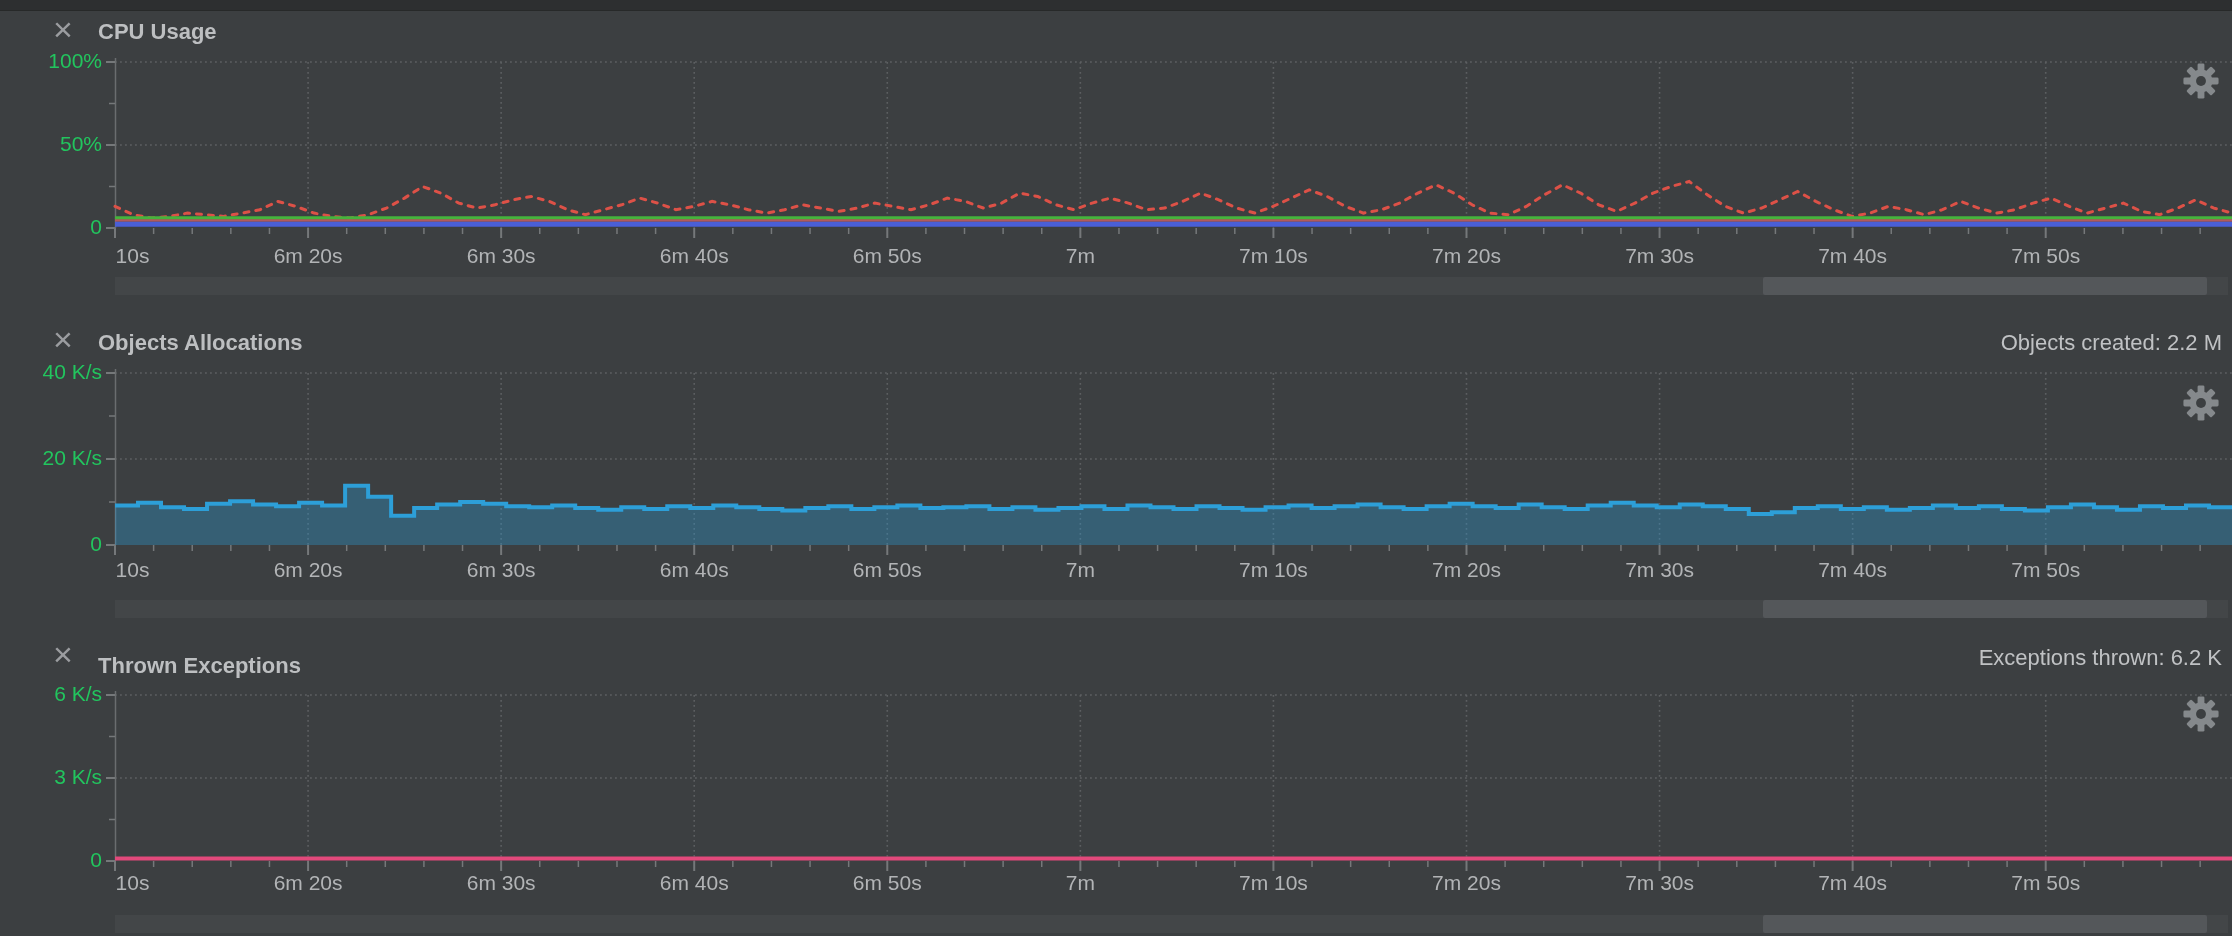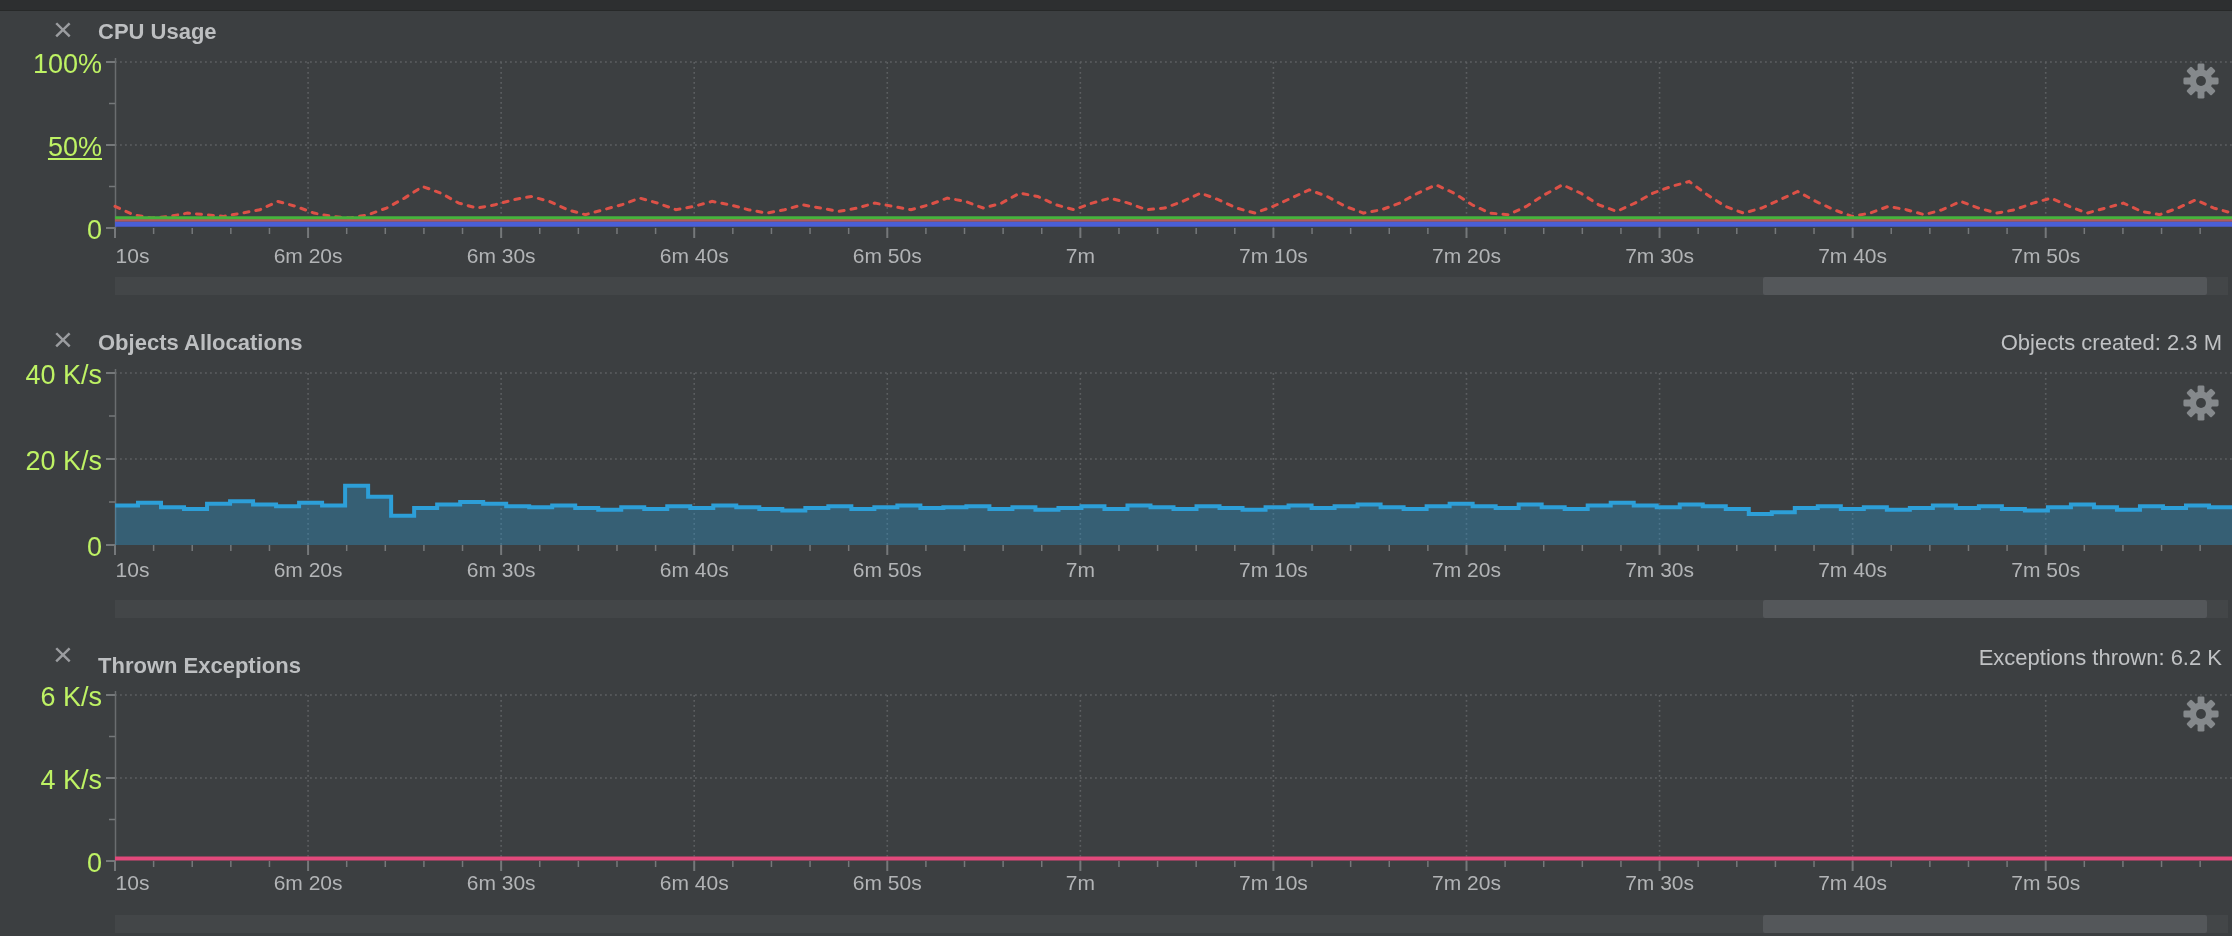--- a/index.html
+++ b/index.html
@@ -15,21 +15,21 @@
   #panel0 .close-btn{top:4px;} #panel1 .close-btn{top:18px;} #panel2 .close-btn{top:18px;}
   .panel-title{position:absolute;left:98px;font-size:22px;font-weight:700;color:#bdbfc1;white-space:nowrap;}
   #panel0 .panel-title{top:9px;} #panel1 .panel-title{top:24px;} #panel2 .panel-title{top:32px;}
   .panel-stat{position:absolute;right:10px;font-size:22px;color:#c0c2c4;white-space:nowrap;}
   #panel1 .panel-stat{top:24px;} #panel2 .panel-stat{top:24px;}
   .plot{position:absolute;left:115px;right:0;}
   #panel0 .plot{top:52px;height:166px;}
   #panel1 .plot{top:67px;height:172px;}
   #panel2 .plot{top:74px;height:166px;}
   .plot svg{position:absolute;left:0;top:0;overflow:visible;display:block;}
-  .ylabel{position:absolute;left:0;width:102px;text-align:right;font-size:27px;color:#bef264;white-space:nowrap;}
+  .ylabel{position:absolute;left:0;width:102px;text-align:right;font-size:21px;color:#22c55e;white-space:nowrap;}
   .xlabels{position:absolute;left:115px;right:0;height:30px;overflow:hidden;}
   #panel0 .xlabels{top:234px;} #panel1 .xlabels{top:252px;} #panel2 .xlabels{top:250px;}
   .xlabel{position:absolute;top:0;transform:translateX(-50%);font-size:21px;color:#b2b4b6;white-space:nowrap;}
   .scrollbar{position:absolute;left:115px;right:4px;height:18px;background:#434648;}
   #panel0 .scrollbar{top:267px;} #panel1 .scrollbar{top:294px;} #panel2 .scrollbar{top:294px;}
   .scroll-thumb{position:absolute;top:0;bottom:0;background:#54575a;border-radius:2px;}
   .gear{position:absolute;right:12px;width:38px;height:38px;}
   #panel0 .gear{top:52px;} #panel1 .gear{top:78px;} #panel2 .gear{top:74px;}
 </style>
 </head>
@@ -148,28 +148,28 @@
             <rect x="-3.6" y="-18.5" width="7.2" height="10" rx="1.5" transform="rotate(135)"></rect>
             <rect x="-3.6" y="-18.5" width="7.2" height="10" rx="1.5" transform="rotate(180)"></rect>
             <rect x="-3.6" y="-18.5" width="7.2" height="10" rx="1.5" transform="rotate(225)"></rect>
             <rect x="-3.6" y="-18.5" width="7.2" height="10" rx="1.5" transform="rotate(270)"></rect>
             <rect x="-3.6" y="-18.5" width="7.2" height="10" rx="1.5" transform="rotate(315)"></rect>
           </g>
       </g>
       <circle r="5.2" fill="#3c3f41"></circle>
     </svg>
   <div class="ylabel" style="top: 39px;">100%</div>
-      <div class="ylabel" style="top: 122px; text-decoration: underline;">50%</div>
+      <div class="ylabel" style="top: 122px;">50%</div>
       <div class="ylabel" style="top: 205px;">0</div>
     </div>
 
   <div class="panel" id="panel1">
     <div class="close-btn">×</div>
     <div class="panel-title">Objects Allocations</div>
-    <div class="panel-stat">Objects created: 2.3 M</div>
+    <div class="panel-stat">Objects created: 2.2 M</div>
     <div class="plot">
         <svg viewBox="0 0 2117 186" width="2117" height="186">
           <line x1="0" x2="2117" y1="0" y2="0" stroke="#5c5f61" stroke-width="1.6" stroke-dasharray="1.8 3.2"></line>
           <line x1="0" x2="2117" y1="86" y2="86" stroke="#5c5f61" stroke-width="1.6" stroke-dasharray="1.8 3.2"></line>
           <line x1="0" x2="0" y1="172" y2="182" stroke="#75787a" stroke-width="2"></line>
           <line x1="38.61408" x2="38.61408" y1="172" y2="178" stroke="#75787a" stroke-width="1.5"></line>
           <line x1="77.22816" x2="77.22816" y1="172" y2="178" stroke="#75787a" stroke-width="1.5"></line>
           <line x1="115.84223999999999" x2="115.84223999999999" y1="172" y2="178" stroke="#75787a" stroke-width="1.5"></line>
           <line x1="154.45632" x2="154.45632" y1="172" y2="178" stroke="#75787a" stroke-width="1.5"></line>
           <line x1="193.07039999999998" x2="193.07039999999998" y1="0" y2="172" stroke="#5c5f61" stroke-width="1.6" stroke-dasharray="1.8 3.2"></line>
@@ -387,16 +387,16 @@
             <rect x="-3.6" y="-18.5" width="7.2" height="10" rx="1.5" transform="rotate(135)"></rect>
             <rect x="-3.6" y="-18.5" width="7.2" height="10" rx="1.5" transform="rotate(180)"></rect>
             <rect x="-3.6" y="-18.5" width="7.2" height="10" rx="1.5" transform="rotate(225)"></rect>
             <rect x="-3.6" y="-18.5" width="7.2" height="10" rx="1.5" transform="rotate(270)"></rect>
             <rect x="-3.6" y="-18.5" width="7.2" height="10" rx="1.5" transform="rotate(315)"></rect>
           </g>
       </g>
       <circle r="5.2" fill="#3c3f41"></circle>
     </svg>
   <div class="ylabel" style="top: 61px;">6 K/s</div>
-      <div class="ylabel" style="top: 144px;">4 K/s</div>
+      <div class="ylabel" style="top: 144px;">3 K/s</div>
       <div class="ylabel" style="top: 227px;">0</div>
     </div>
 </div>
 
 </body></html>

